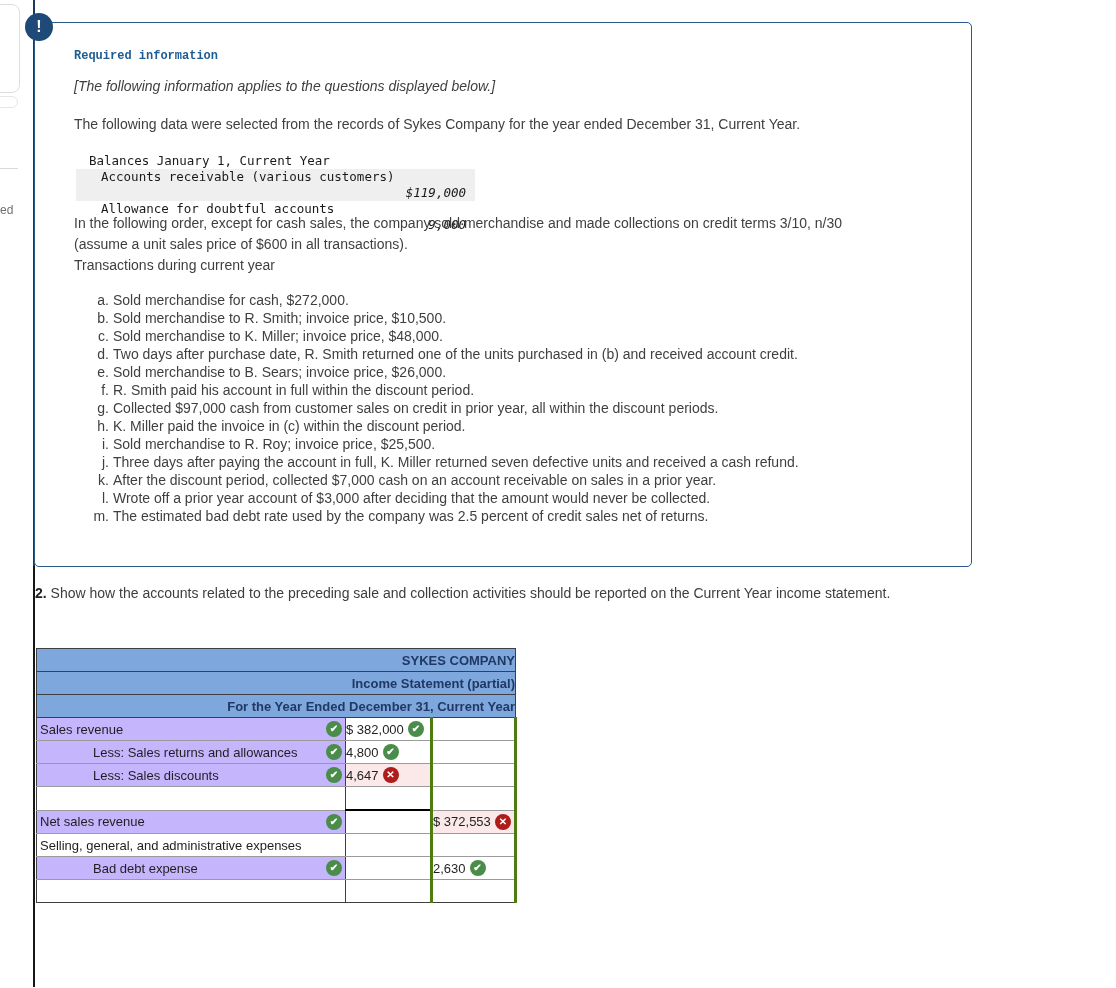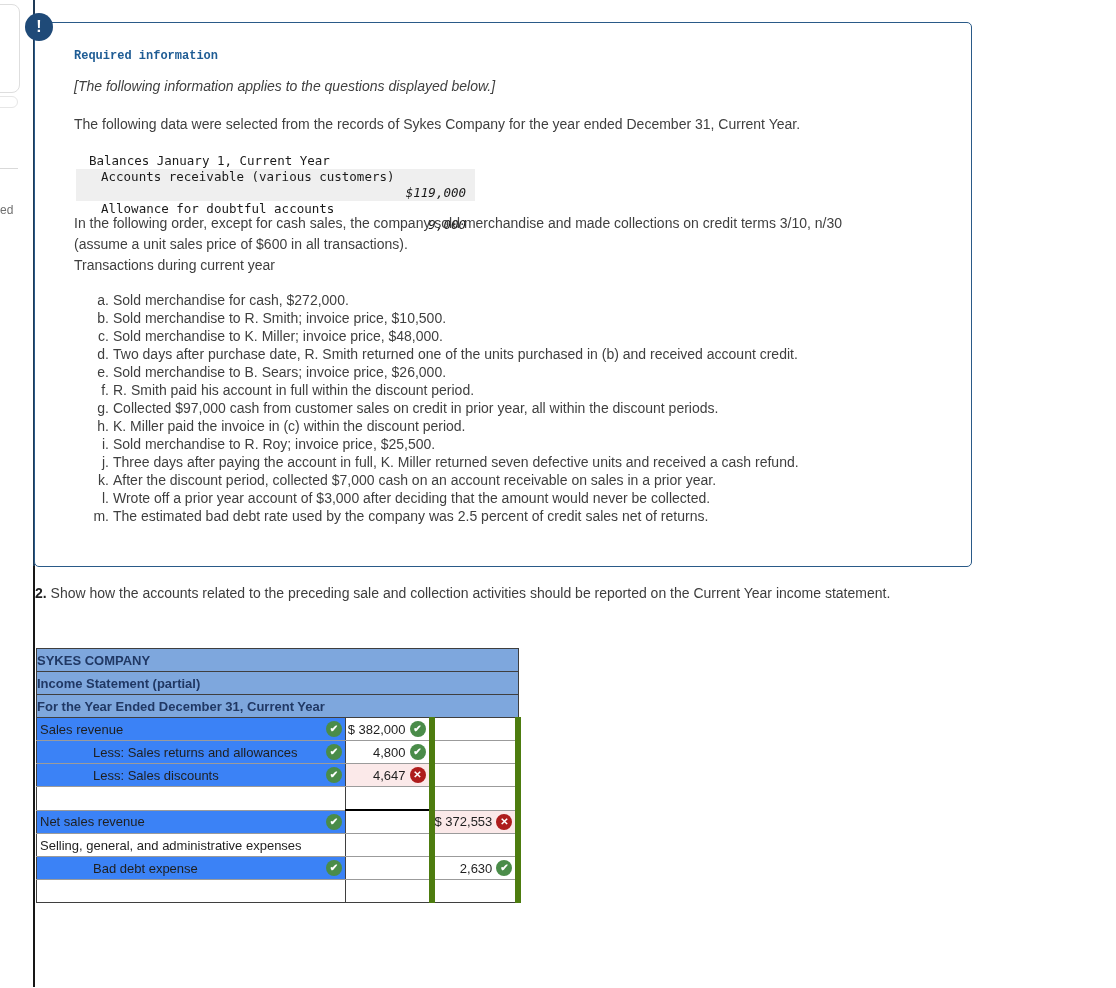--- a/index.html
+++ b/index.html
@@ -45,29 +45,29 @@
   .tx-row{display:flex;}
   .tx-letter{width:22px;text-align:right;margin-right:4px;flex:none;}
 
   .question{position:absolute;left:35px;top:584px;width:892px;line-height:19px;color:#3d3d3d;}
   .qnum{font-weight:bold;color:#1f1f1f;}
 
   
   .stmt{position:absolute;left:36px;top:648px;border-collapse:collapse;table-layout:fixed;
     font-size:13px;color:#1f1f1f;background:#fff;}
   .stmt td{height:22px;padding:0;overflow:hidden;white-space:nowrap;}
-  .stmt .hdr{background:#7ea7dd;text-align:left;font-weight:bold;color:#203864;
+  .stmt .hdr{background:#7ea7dd;text-align:right;font-weight:bold;color:#203864;
     border:1px solid #3f3f3f;font-size:13px;}
   .stmt .c-label{border-left:1px solid #3f3f3f;border-right:1px solid #3f3f3f;
     border-bottom:1px solid #9b9b9b;padding-left:3px;position:relative;text-align:left;}
-  .stmt .c-val{border-right:6px solid #4d7c0f;border-bottom:1px solid #9b9b9b;
-    text-align:right;padding-right:3px;}
+  .stmt .c-val{border-right:3px solid #4d7c0f;border-bottom:1px solid #9b9b9b;
+    text-align:left;padding-right:3px;}
   .stmt tbody tr:last-child td{border-bottom:1px solid #3f3f3f;}
   .stmt .indent{padding-left:56px;}
-  .stmt .filled{background:#3b82f6;}
+  .stmt .filled{background:#c4b5fd;}
   .stmt .err{background:#fbe9e9;}
   .stmt .thick{border-bottom:2px solid #000 !important;}
   .icon{display:inline-flex;width:16px;height:16px;border-radius:50%;color:#fff;
     font-size:10px;font-weight:bold;align-items:center;justify-content:center;
     vertical-align:middle;margin-left:4px;line-height:1;}
   .ic-ok{background:#4a8c49;}
   .ic-bad{background:#ae1c1c;}
   .label-icon{position:absolute;right:3px;top:50%;transform:translateY(-50%);margin:0;}
   .val-text{vertical-align:middle;}
 </style>

